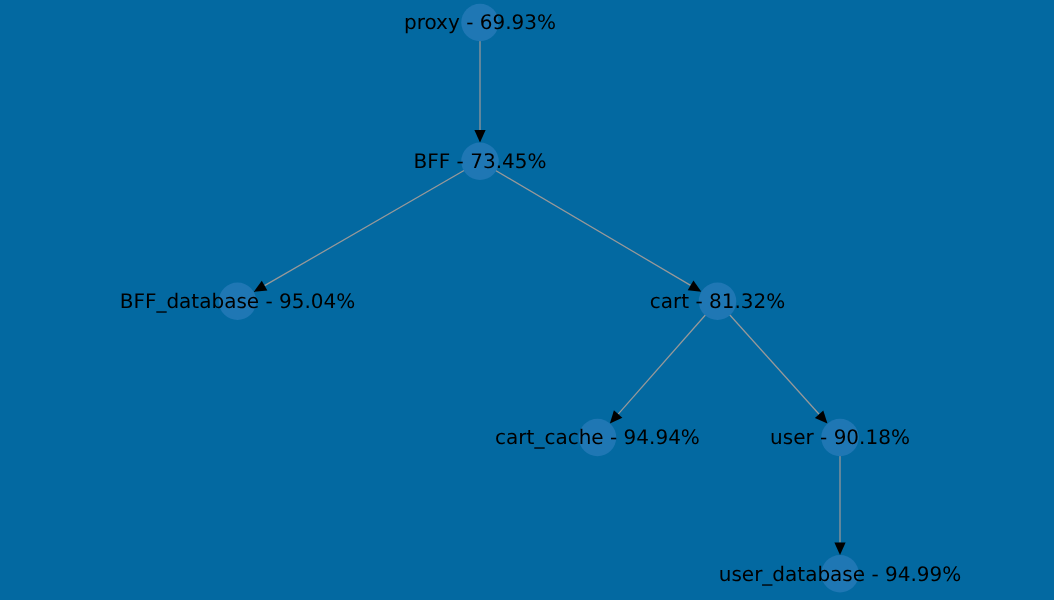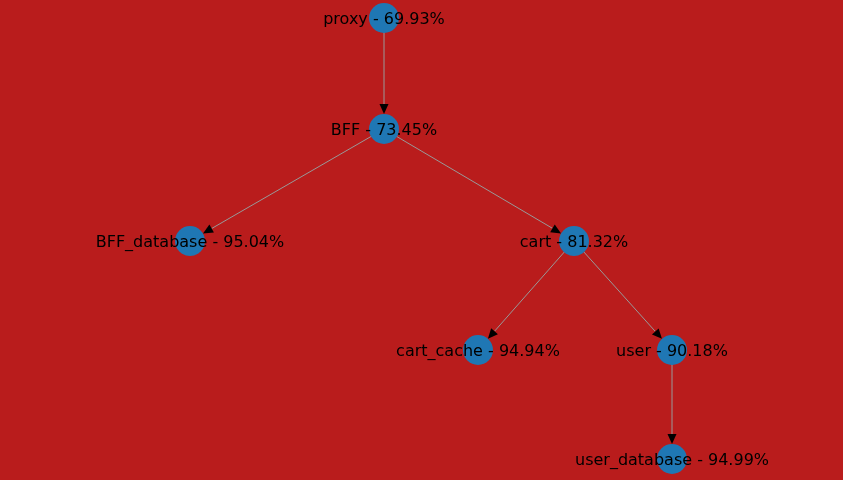--- a/index.html
+++ b/index.html
@@ -4,21 +4,21 @@
 <style>
   html, body {
     margin: 0;
     padding: 0;
     background: #ffffff;
   }
   .figure {
     position: relative;
     width: 843px;
     height: 480px;
-    background: #b91c1c;
+    background: #0369a1;
     overflow: hidden;
   }
   svg text {
     font-family: "DejaVu Sans", "Liberation Sans", sans-serif;
     font-size: 16px;
     fill: #000000;
   }
 </style>
 </head>
 <body>

